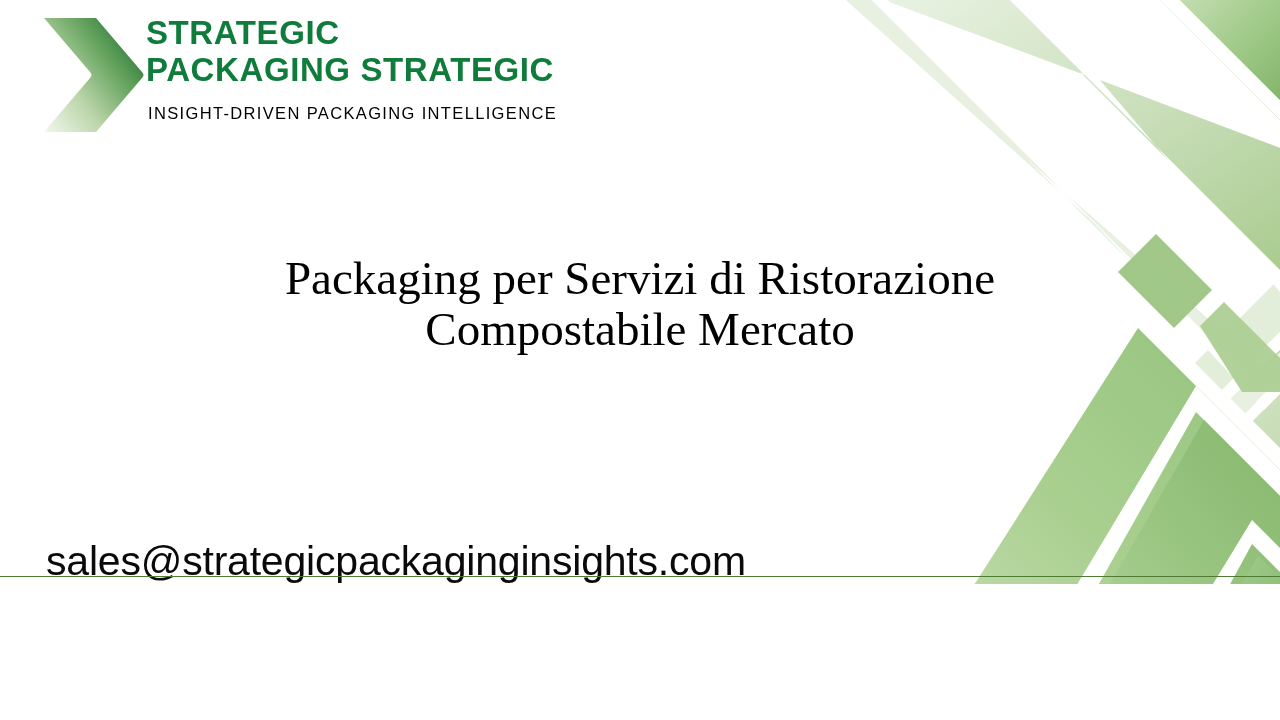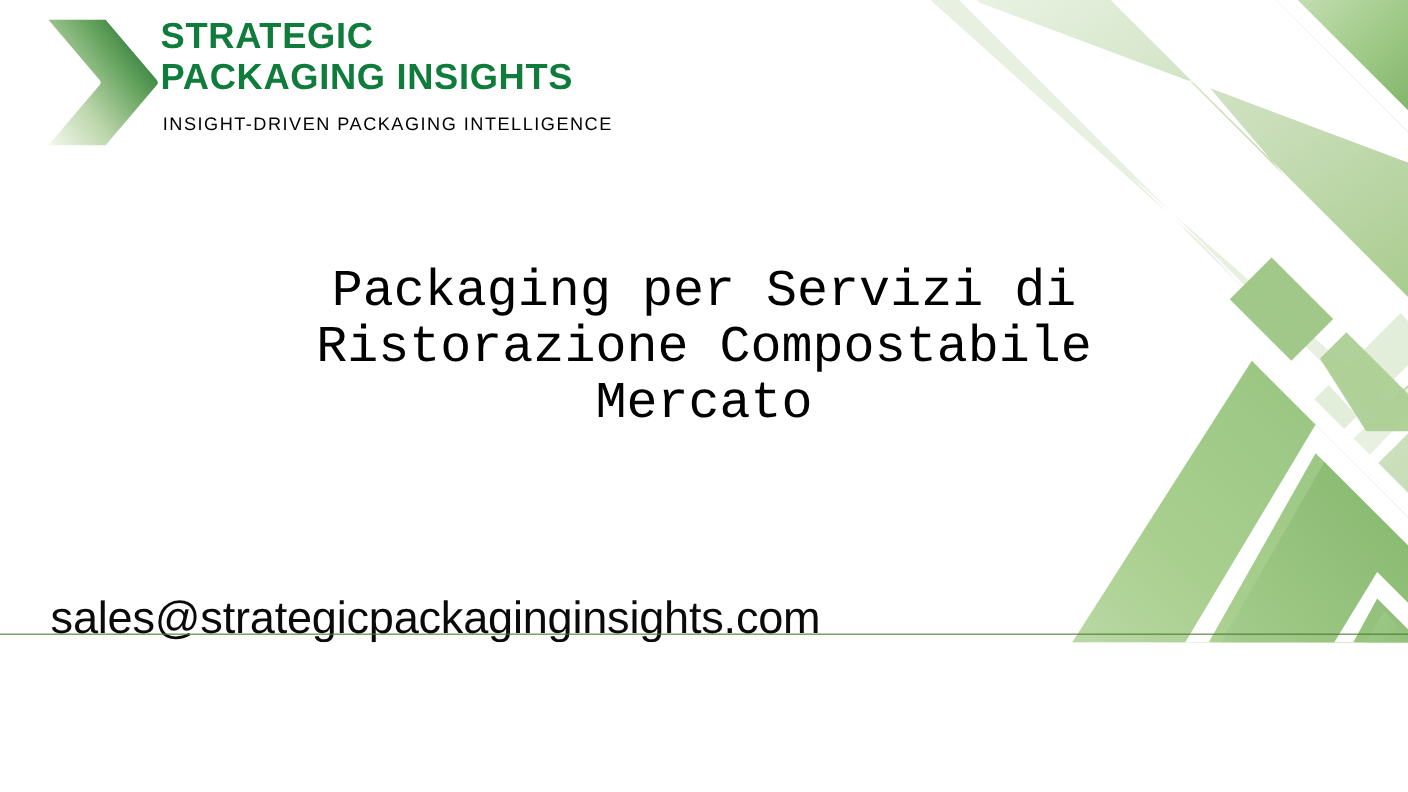--- a/index.html
+++ b/index.html
@@ -71,26 +71,26 @@
 
   
   #title-block {
     position: absolute;
     left: 245px;
     top: 240px;
     width: 790px;
     text-align: center;
   }
   #title-text {
-    font-family: Liberation Mono, monospace;
+    font-family: Liberation Serif, serif;
     font-size: 47px;
     line-height: 51px;
     font-weight: normal;
     color: #000000;
-    margin: 0;
+    margin: 13px;
   }
 
   
   #email-block {
     position: absolute;
     left: 44px;
     top: 533px;
     width: 900px;
     text-align: left;
   }
@@ -254,21 +254,21 @@
             <stop offset="35%" stop-color="#bcd6ab"></stop>
             <stop offset="70%" stop-color="#63a25c"></stop>
             <stop offset="100%" stop-color="#1f6b33"></stop>
           </linearGradient>
         </defs>
         <path d="M6 2 L58 2 L104 56 Q107 59 104 62 L58 116 L6 116 L52 62 Q55 59 52 56 Z" fill="url(#markGrad)"></path>
       </svg>
     </div>
     <div id="logo-text">
       <div class="logo-line">STRATEGIC</div>
-      <div class="logo-line">PACKAGING INSIGHTS</div>
+      <div class="logo-line">PACKAGING STRATEGIC</div>
       <div id="logo-tagline">INSIGHT-DRIVEN PACKAGING INTELLIGENCE</div>
     </div>
   </div>
 
   <div id="title-block">
     <h1 id="title-text">Packaging per Servizi di Ristorazione Compostabile Mercato</h1>
   </div>
 
   <div id="email-block">
     <p id="email-text">sales@strategicpackaginginsights.com</p>

